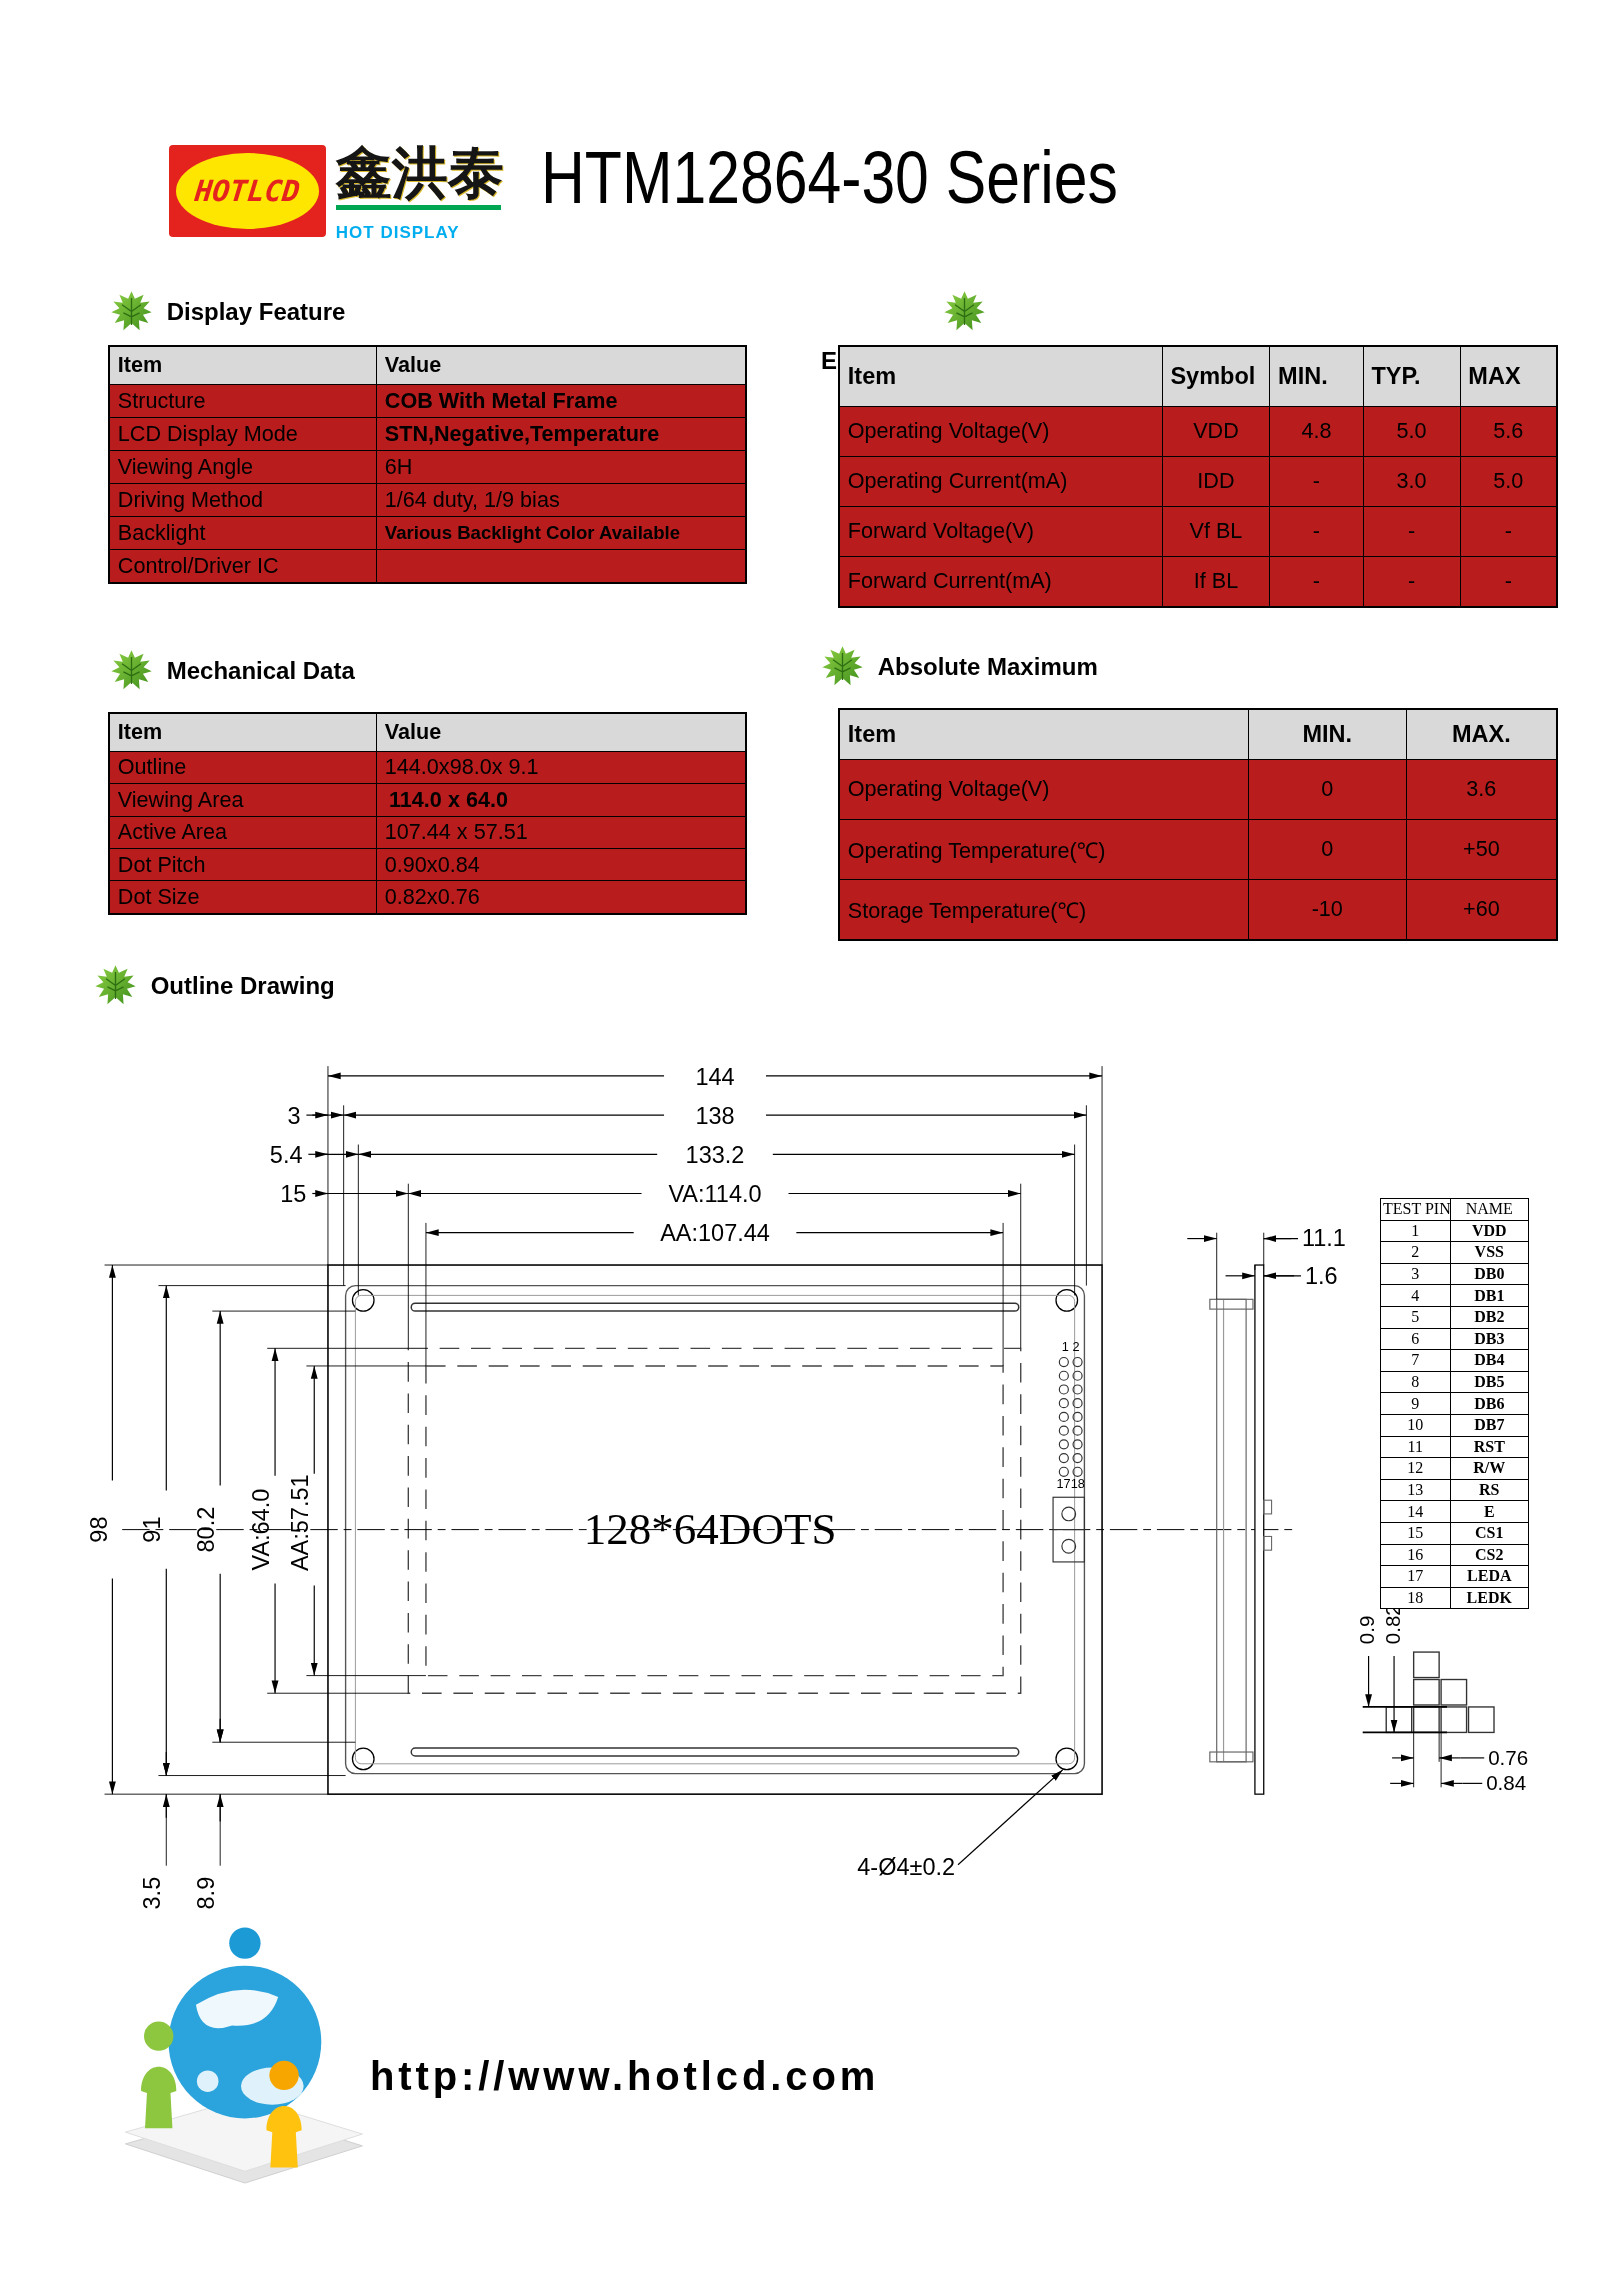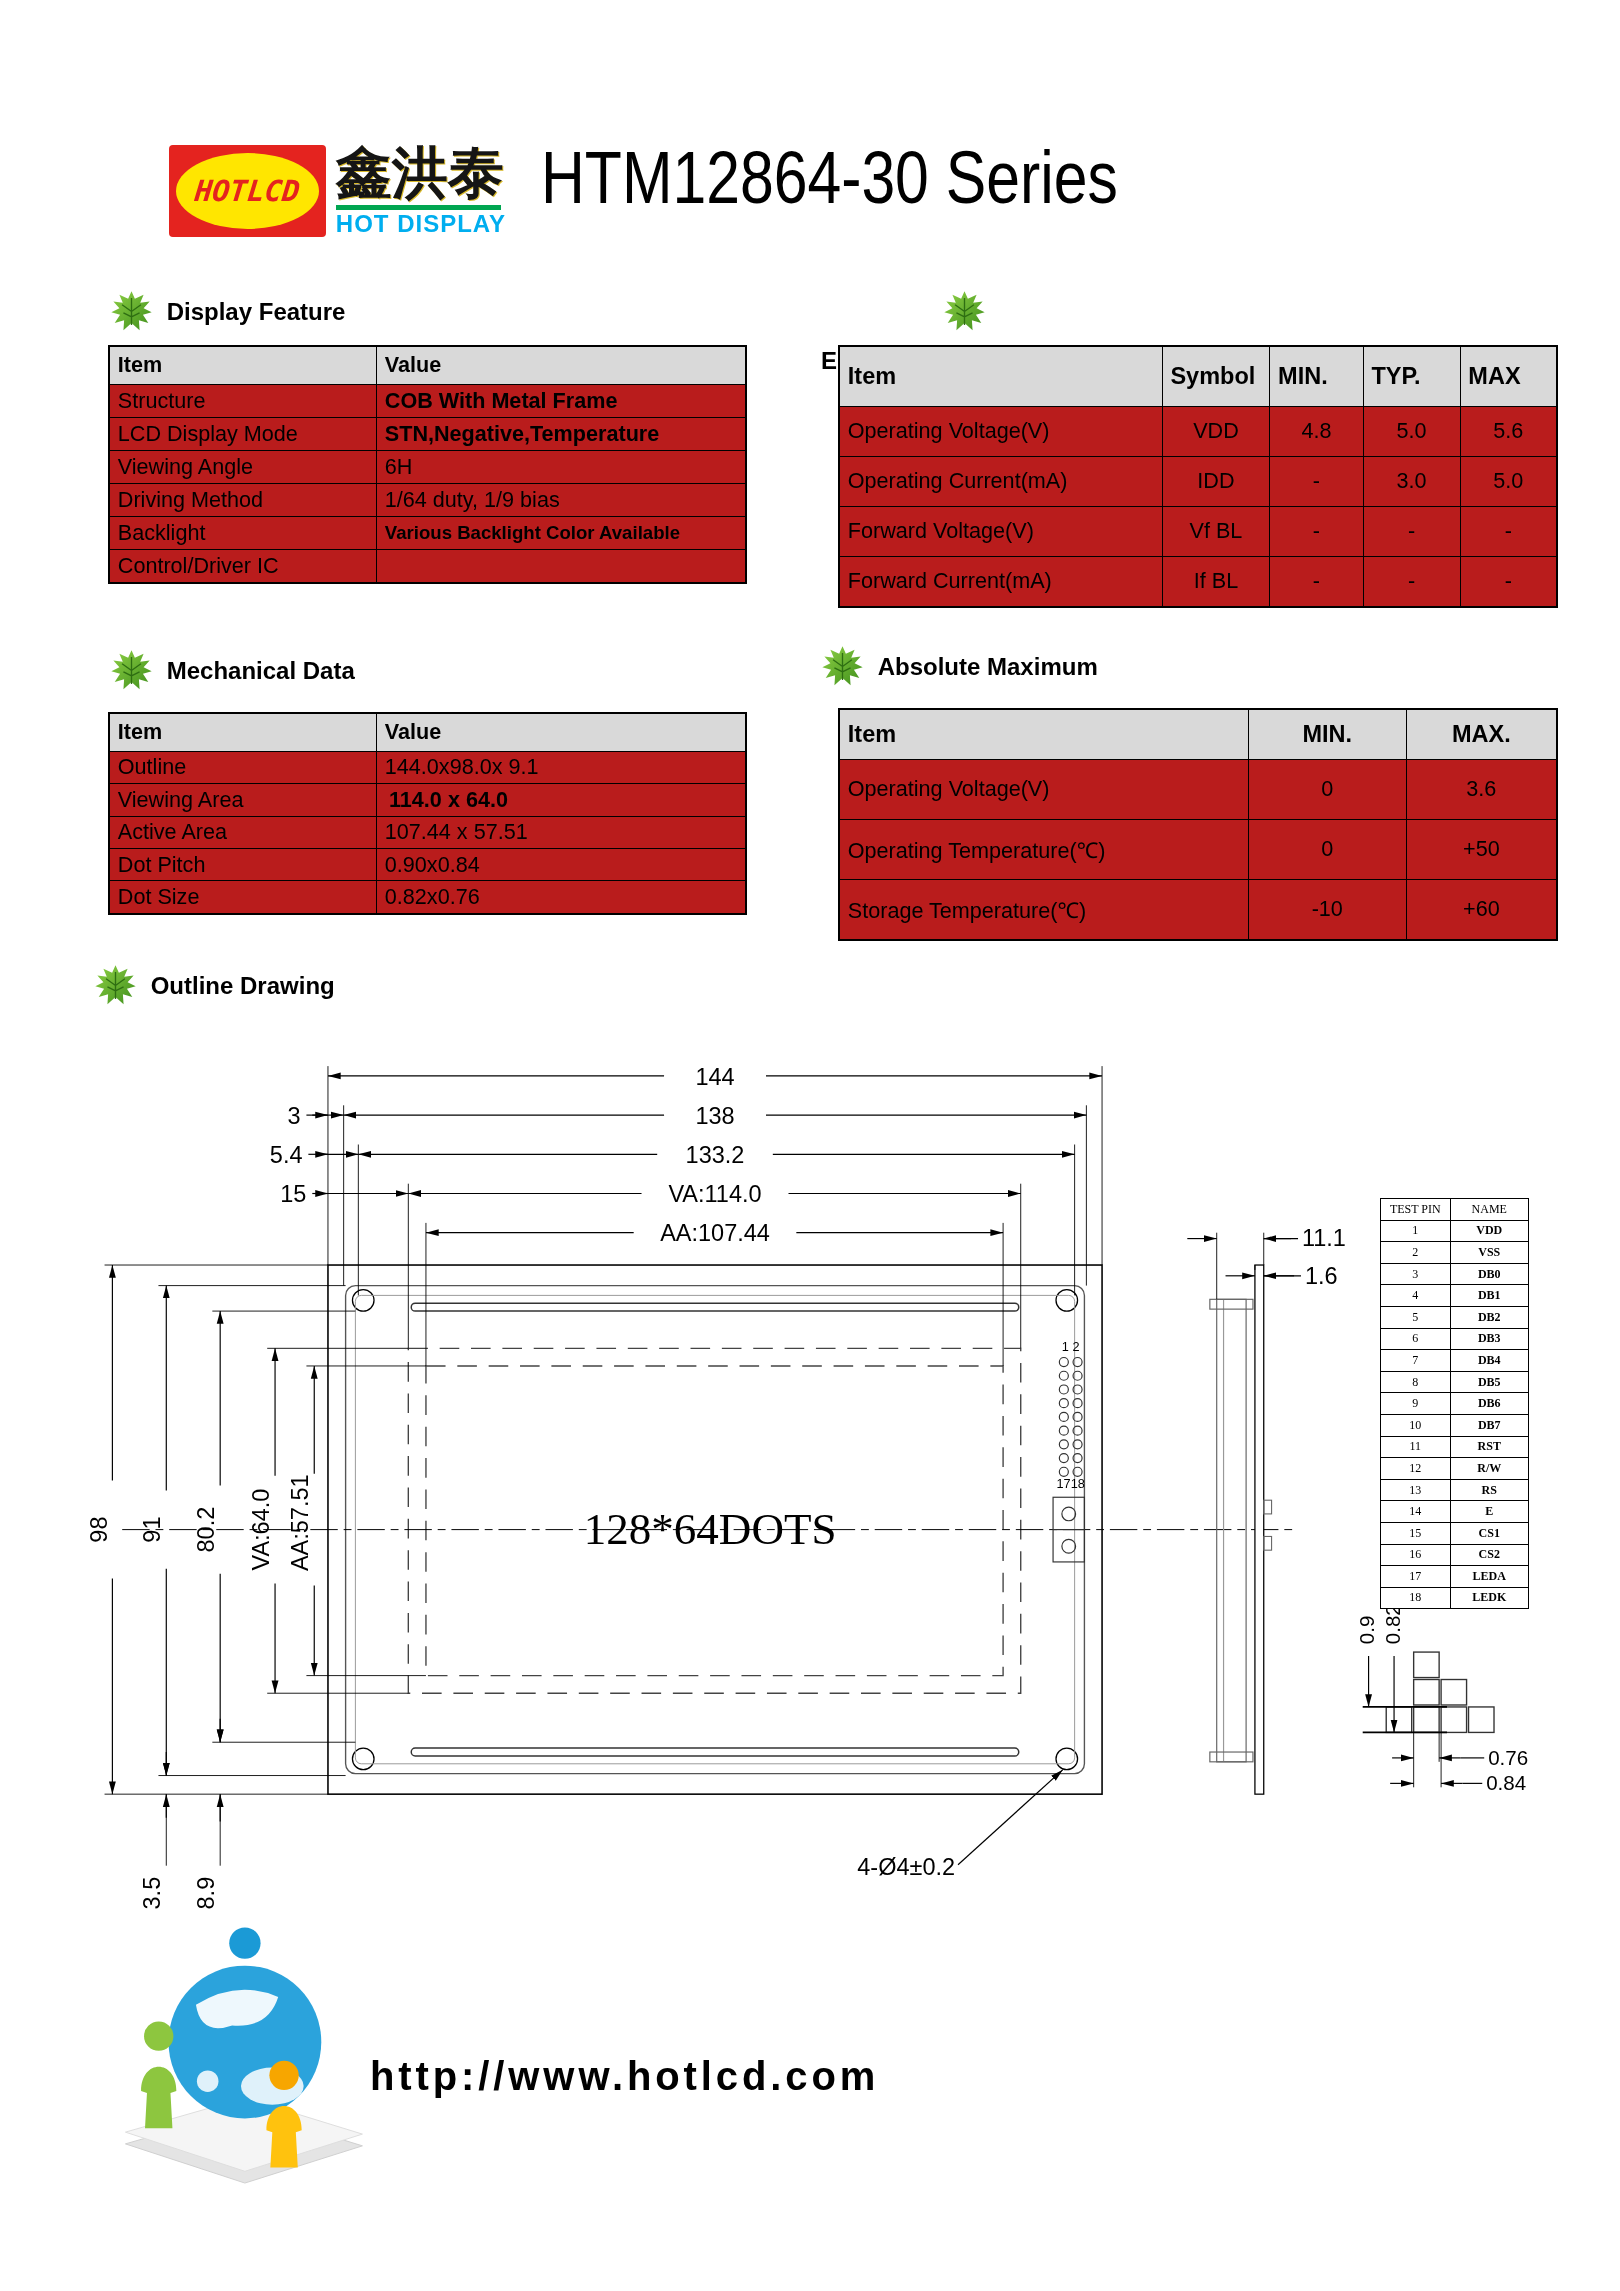--- a/index.html
+++ b/index.html
@@ -8,21 +8,21 @@
     font-family:"Liberation Sans",sans-serif;color:#000;overflow:hidden;
   }
   
   .logo{position:absolute;left:169px;top:145px;display:flex;align-items:flex-start;}
   .logo-box{width:157px;height:92px;background:#e4231f;border-radius:3.9px;display:flex;align-items:center;justify-content:center;}
   .logo-ellipse{width:143px;height:76px;background:#ffe600;border-radius:50%;display:flex;align-items:center;justify-content:center;}
   .logo-brand{font-family:"DejaVu Sans Mono",monospace;font-style:italic;font-weight:bold;font-size:29px;color:#e4231f;letter-spacing:0px;transform:skewX(-6deg);}
   .logo-right{margin-left:9.8px;width:167px;}
   .logo-cn{font-size:56px;font-weight:bold;line-height:1.0;color:#151515;text-shadow:1px 1px 0 #d8b92a;white-space:nowrap;}
   .logo-greenbar{height:4.9px;background:#00a651;margin-top:3.9px;width:165px;}
-  .logo-sub{margin-top:0;font-size:24px;font-weight:bold;color:#00aeef;letter-spacing:1px;white-space:nowrap;}
+  .logo-sub{margin-top:13px;font-size:17px;font-weight:bold;color:#00aeef;letter-spacing:1px;white-space:nowrap;}
   .page-title{position:absolute;left:541px;top:135px;font-size:74px;font-weight:normal;
     transform:scaleX(.82);transform-origin:left center;white-space:nowrap;letter-spacing:0px;}
   
   .section-heading{position:absolute;display:flex;align-items:center;gap:13.7px;}
   .section-heading .leaf{width:43px;height:43px;flex:0 0 auto;}
   .section-heading span{font-size:24px;font-weight:bold;white-space:nowrap;}
   
   table.spec{border-collapse:collapse;table-layout:fixed;position:absolute;background:#b91c1c;}
   table.spec th,table.spec td{border:1.5px solid #000;font-size:21.6px;vertical-align:middle;overflow:hidden;white-space:nowrap;}
   table.spec{border:2px solid #000;}
@@ -53,21 +53,21 @@
   #am-table td:first-child{text-align:left;}
   #am-table col.c1{width:57%;} #am-table col.c2{width:22%;} #am-table col.c3{width:21%;}
   
   .drawing{position:absolute;left:83px;top:1054px;width:1460px;height:863px;}
   .drawing svg.main{position:absolute;left:0;top:0;}
   .dim{font-family:"Liberation Sans",sans-serif;font-size:24px;fill:#000;}
   .dim-sm{font-family:"Liberation Sans",sans-serif;font-size:21px;fill:#000;}
   .dots-label{font-family:"Liberation Serif",serif;font-size:46px;fill:#000;}
   .pinnum{font-family:"Liberation Sans",sans-serif;font-size:13px;fill:#000;}
   #tp-table{position:absolute;left:1297px;top:144px;width:149px;border-collapse:collapse;border:1.5px solid #000;background:#fff;table-layout:fixed;}
-  #tp-table th,#tp-table td{border:1px solid #000;font-family:"Liberation Serif",serif;font-size:12px;text-align:center;height:20.6px;padding:0 2px;white-space:nowrap;}
+  #tp-table th,#tp-table td{border:1px solid #000;font-family:"Liberation Serif",serif;font-size:16px;text-align:center;height:20.6px;padding:0 2px;white-space:nowrap;}
   #tp-table th{font-weight:normal;}
   #tp-table td:nth-child(2){font-weight:bold;}
   #tp-table col.c1{width:47%;} #tp-table col.c2{width:53%;}
   
   .footer-logo{position:absolute;left:98px;top:1887px;width:284px;height:314px;}
   .footer-url{position:absolute;left:370px;top:2054px;font-size:40px;font-weight:bold;letter-spacing:3.9px;white-space:nowrap;}
 </style>
 </head>
 <body>
 

